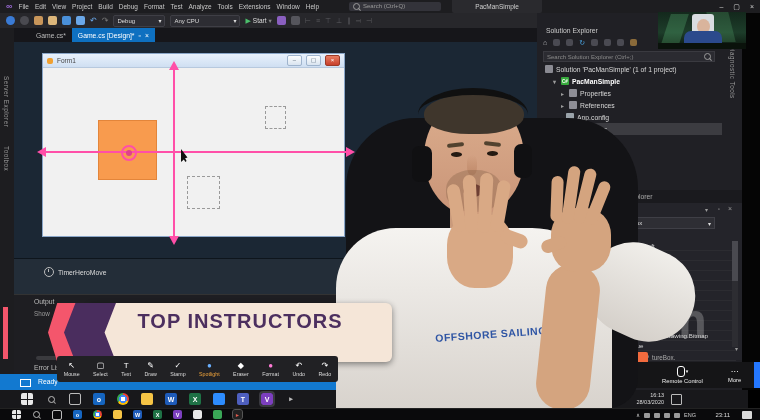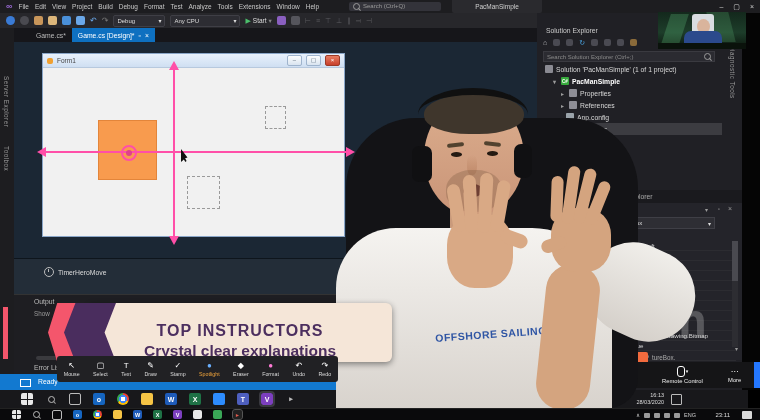--- a/index.html
+++ b/index.html
@@ -489,22 +489,21 @@
     <div class="abs z5" style="left:541px;top:264px;width:54px;height:146px;background:#d4a47f;border-radius:26px;transform:rotate(6deg);"></div>
     <div class="abs z5" style="left:551px;top:208px;width:60px;height:64px;background:#d4a47f;border-radius:42%;"></div>
     <div class="fingerL z5" style="left:551px;top:176px;height:46px;transform:rotate(2deg);"></div>
     <div class="fingerL z5" style="left:565px;top:166px;height:58px;transform:rotate(8deg);"></div>
     <div class="fingerL z5" style="left:579px;top:168px;height:56px;transform:rotate(14deg);"></div>
     <div class="fingerL z5" style="left:592px;top:180px;height:46px;transform:rotate(22deg);"></div>
     <div class="abs z5" style="left:541px;top:238px;width:26px;height:13px;background:#d4a47f;border-radius:7px;transform:rotate(-18deg);"></div>
 
     <div class="abs z6" style="left:3px;top:307px;width:5px;height:52px;background:#f4566c;"></div>
     <div class="abs banner z6">
-      <div style="font-size:16px;font-weight:800;letter-spacing:1px;margin-top:19px;">TOP INSTRUCTORS</div>
-      <div style="font-size:15.5px;font-weight:600;margin-top:2px;">Crystal clear explanations</div>
+      <div style="font-size:20px;font-weight:800;letter-spacing:1px;margin-top:7px;">TOP INSTRUCTORS</div>
     </div>
     <div class="abs chev z6" style="left:48px;top:303px;width:42px;height:59px;background:#f4566c;"></div>
     <div class="abs chev z6" style="left:64px;top:303px;width:52px;height:59px;background:#4a2d5e;"></div>
 
     <div class="abs anbar z6">
       <div class="tool">
         <span class="ti">↖</span>
         <span>Mouse</span>
       </div>
       <div class="tool">

